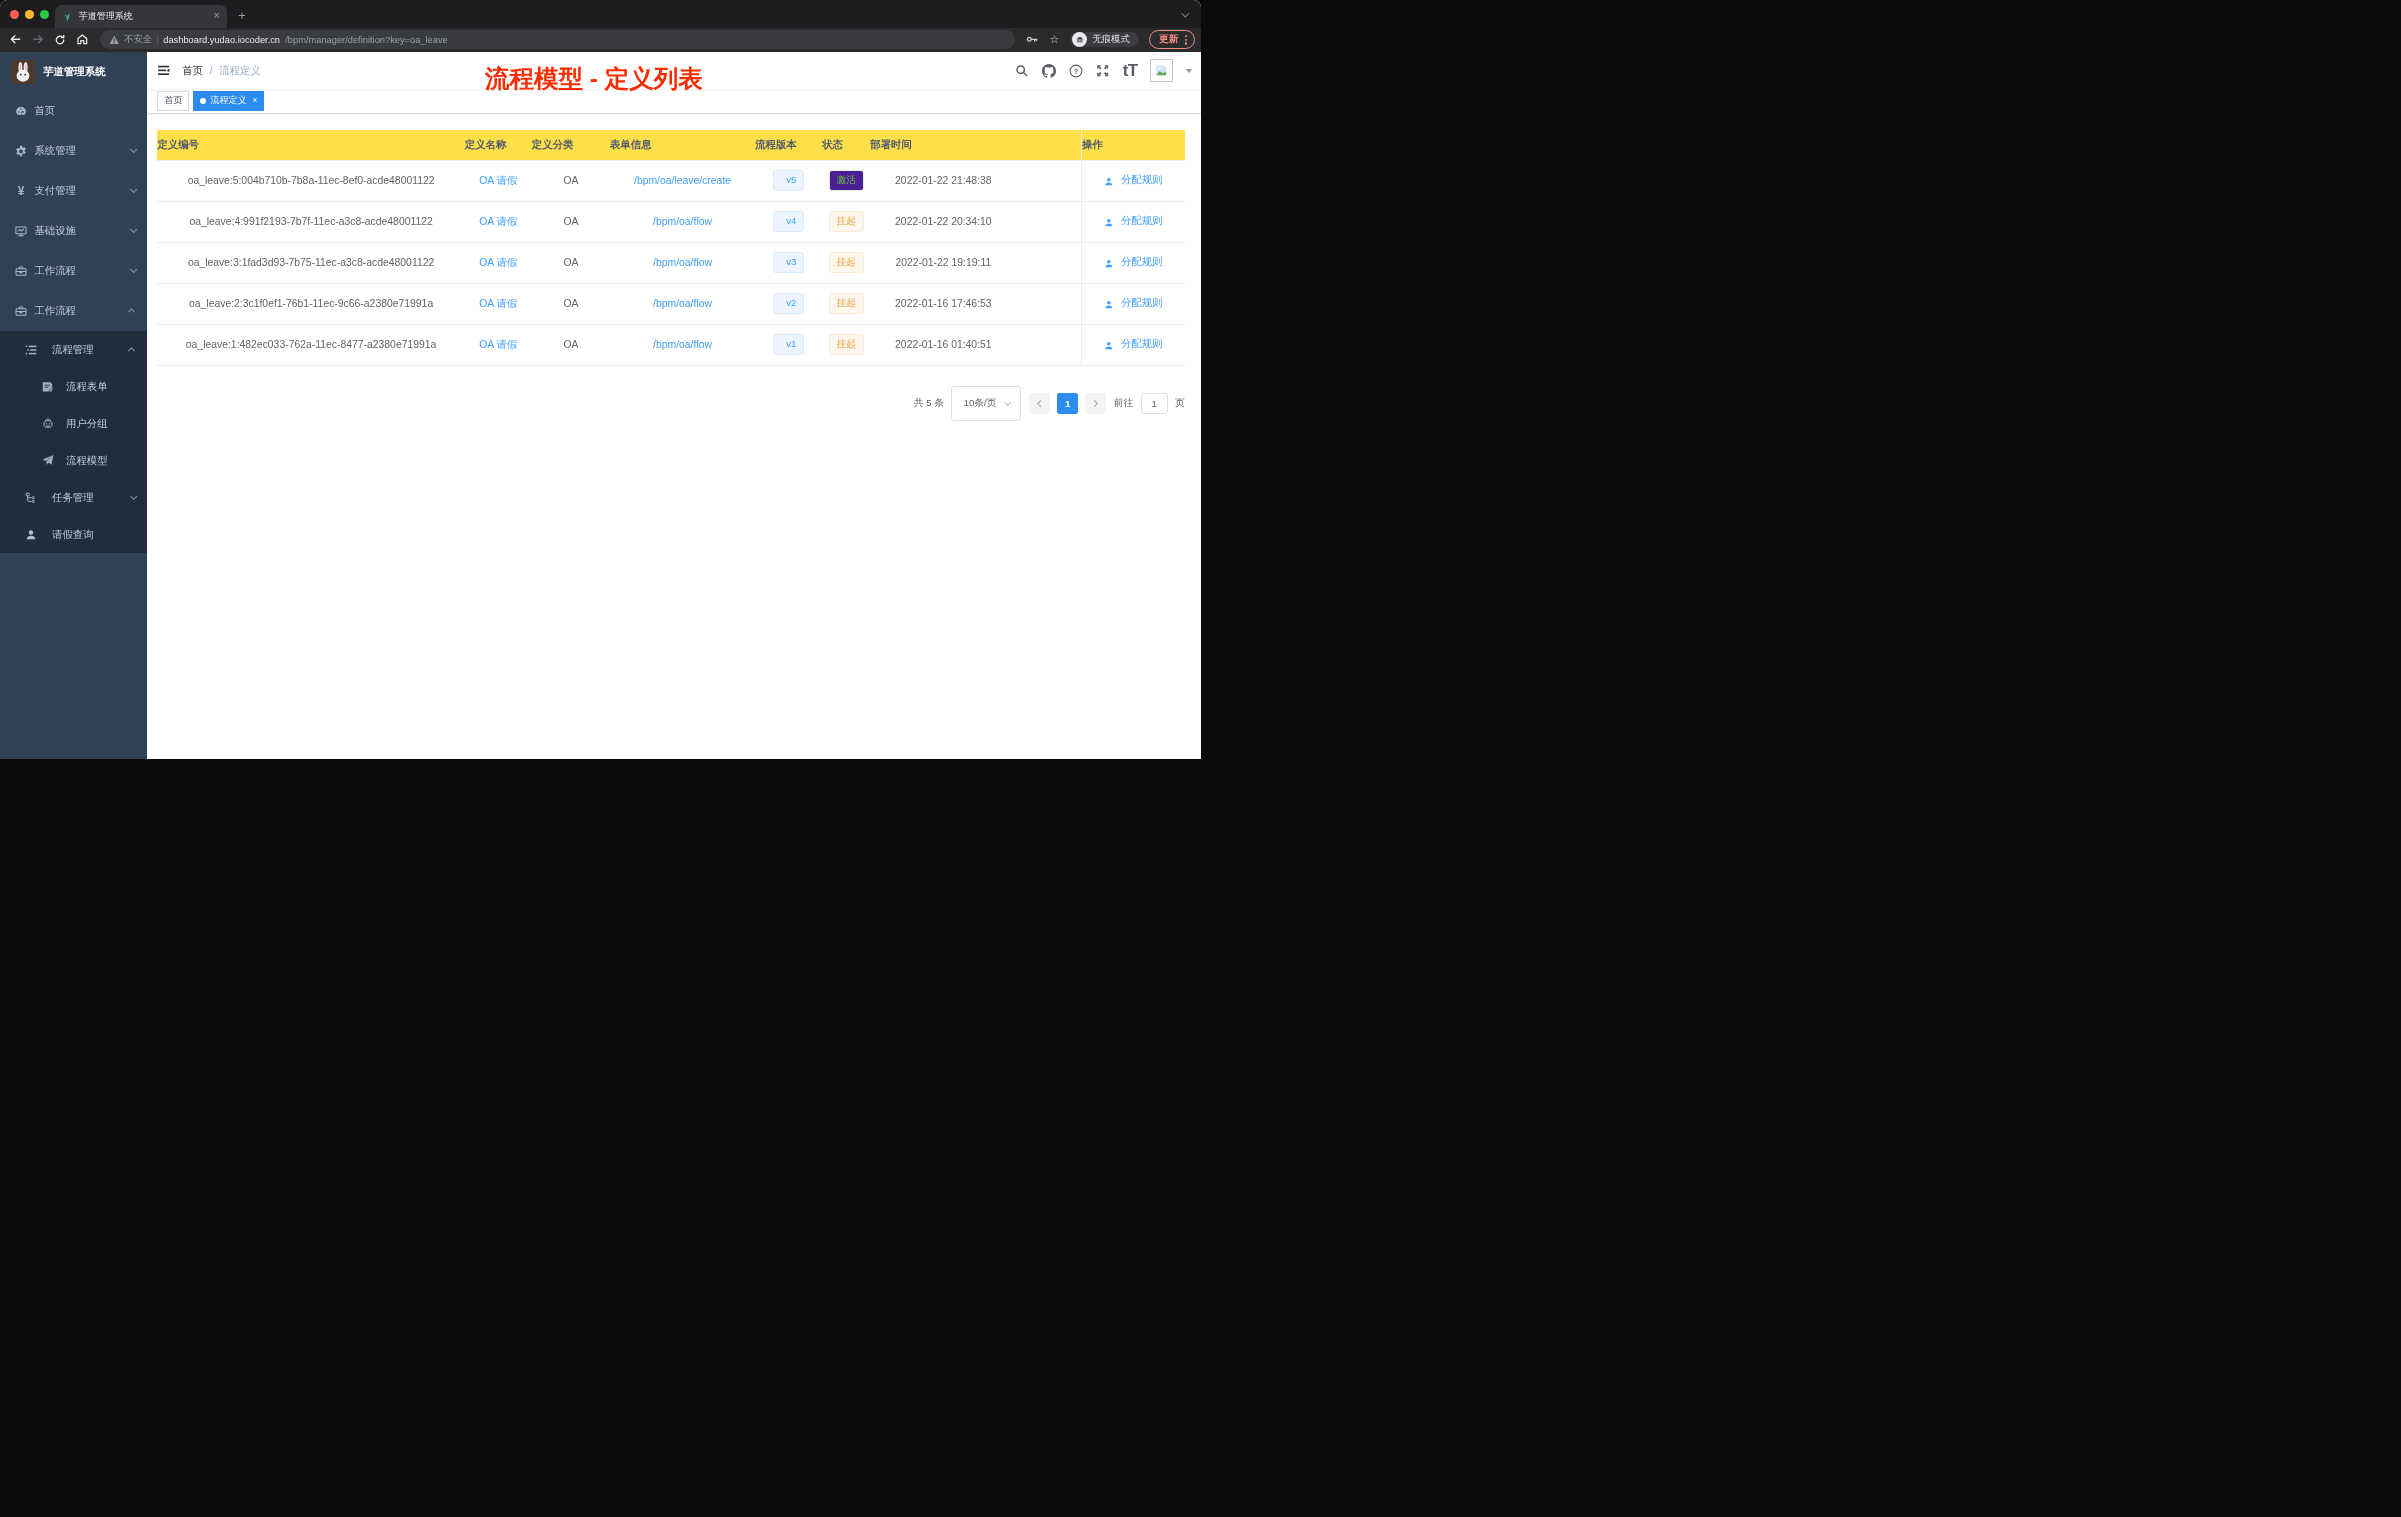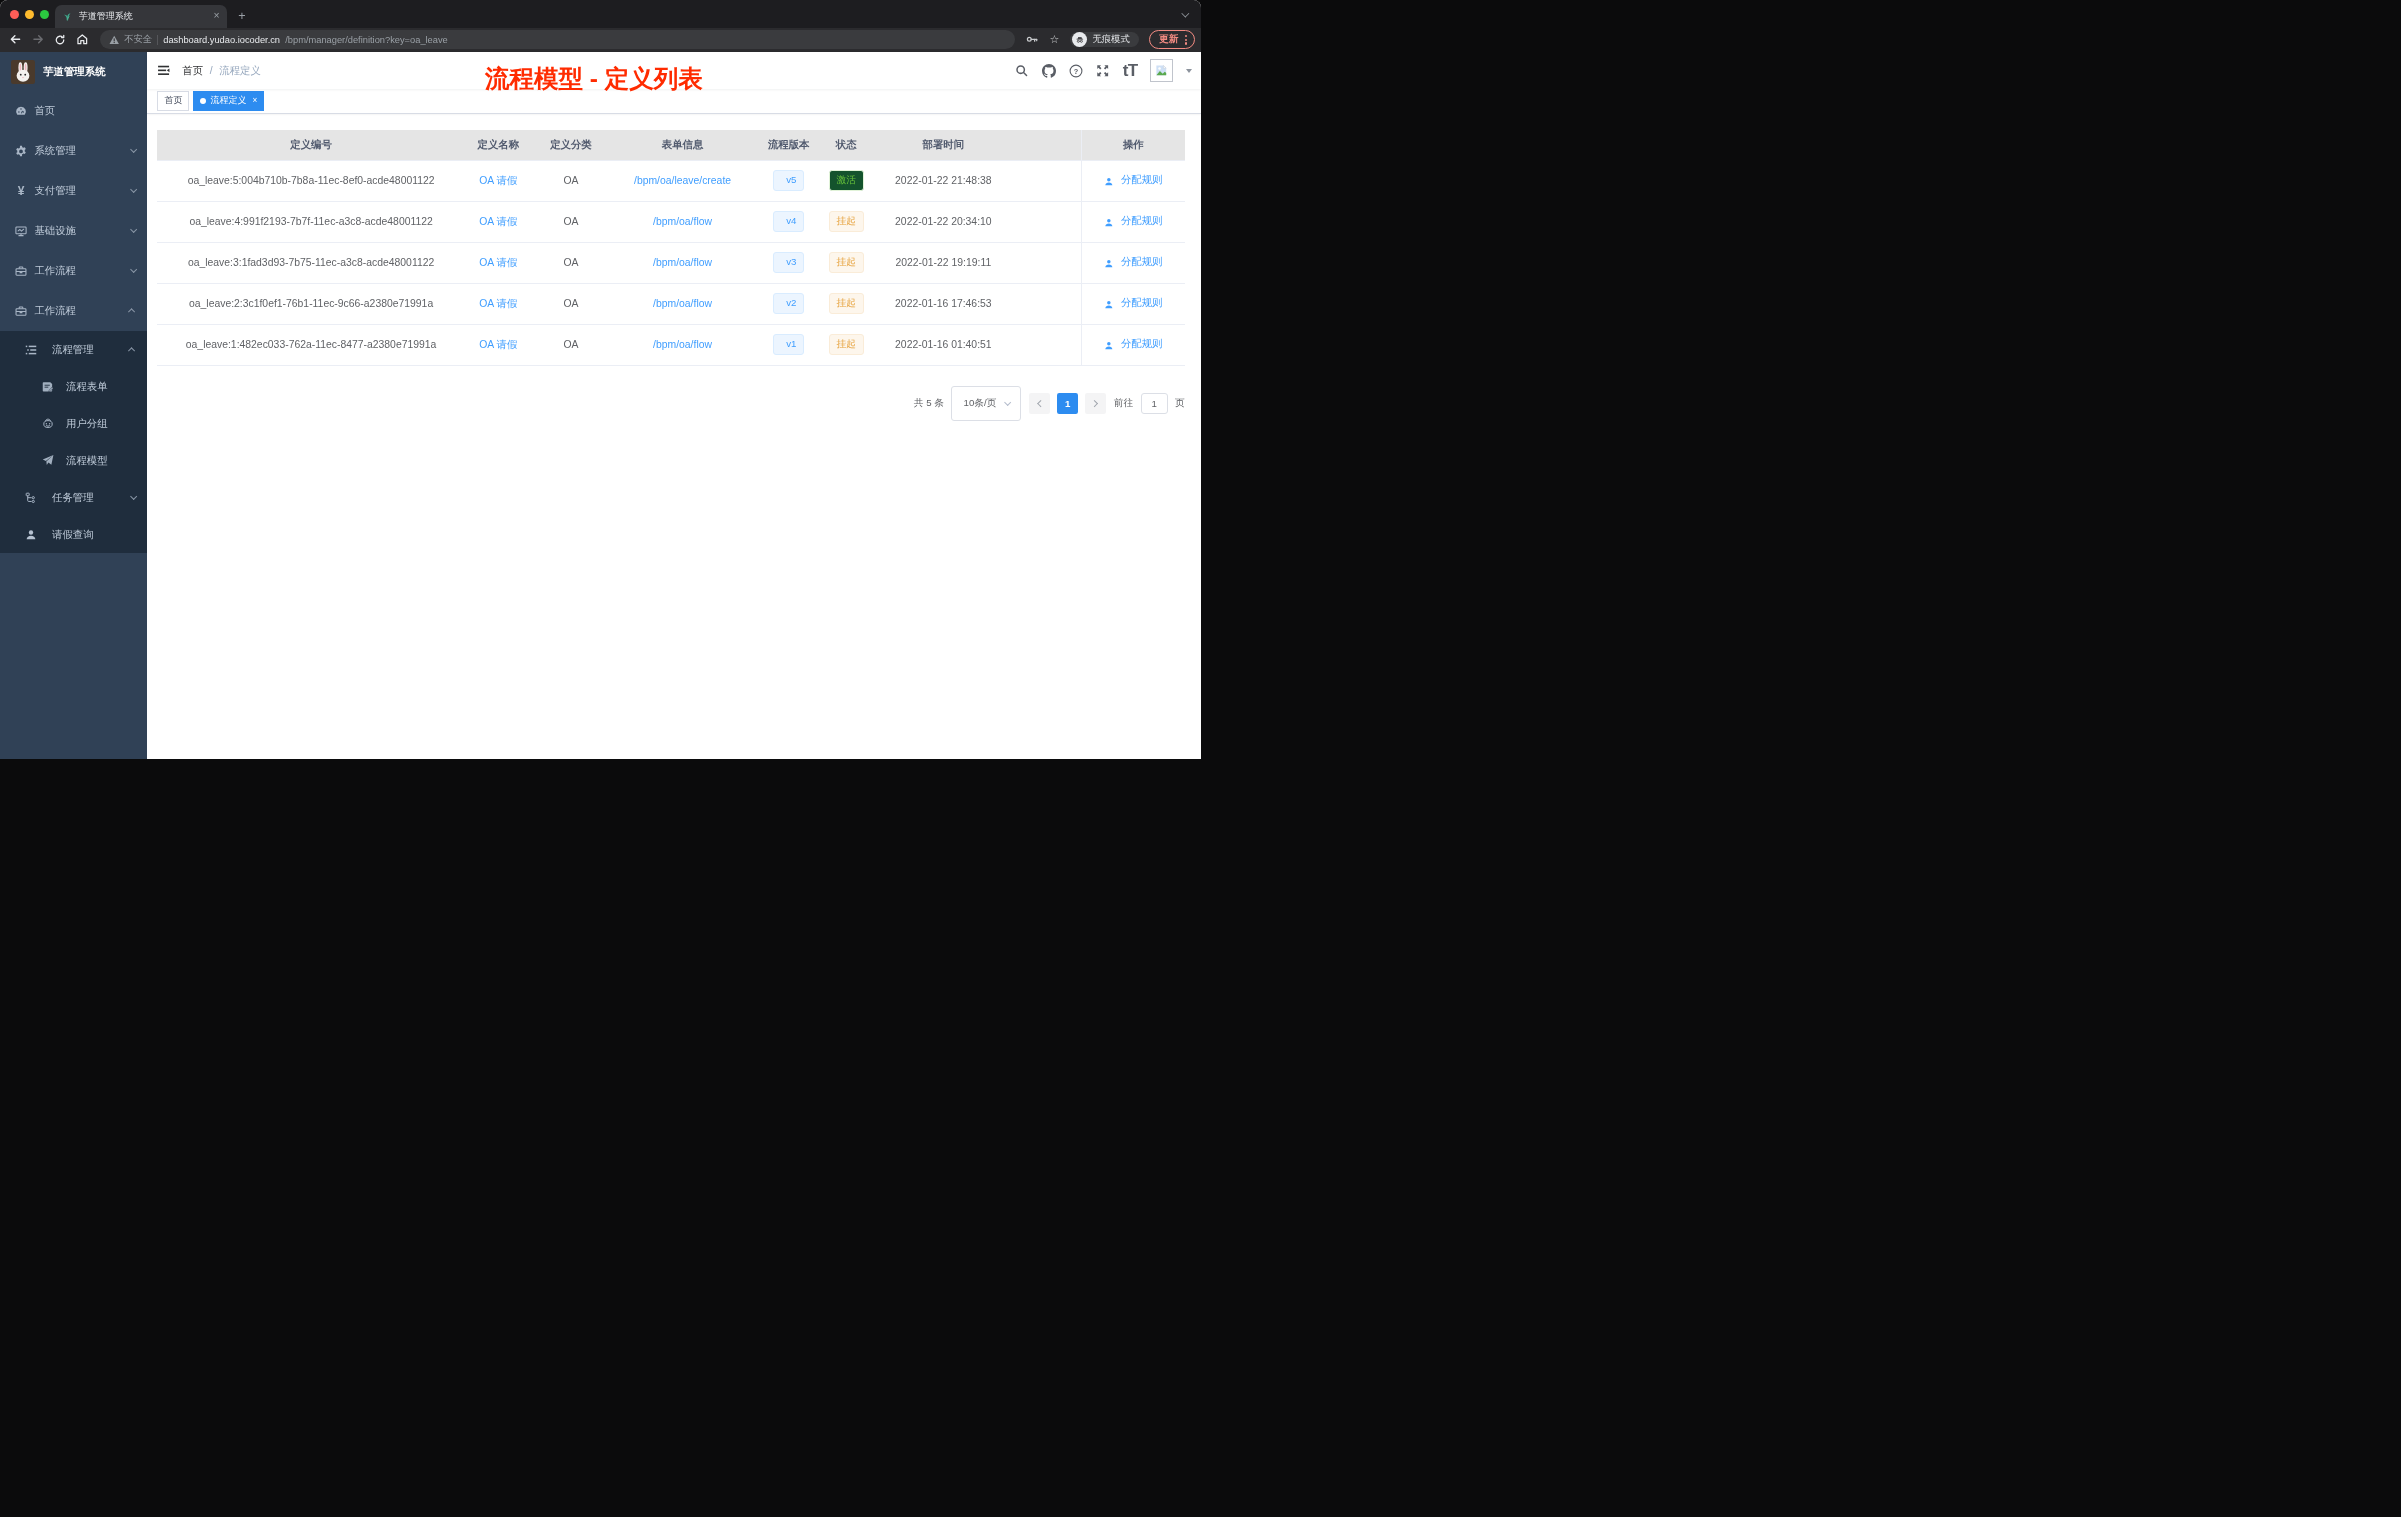--- a/index.html
+++ b/index.html
@@ -66,28 +66,28 @@
 
   .tagsbar { height:25px; border-bottom:0.7px solid #d8dce5; box-shadow:0 0.7px 2.2px 0 rgba(0,0,0,.08); display:flex; align-items:center; padding-left:10.4px; gap:3.7px; flex:none; background:#fff; position:relative; z-index:2; }
   .tag { height:19.3px; display:inline-flex; align-items:center; padding:0 6px; border:0.7px solid #d8dce5; background:#fff; color:#495060; font-size:9px; cursor:pointer; }
   .tag.active { background:#2d8cf0; border-color:#2d8cf0; color:#fff; }
   .tag .dot { width:6px; height:6px; border-radius:50%; background:#fff; margin-right:4.5px; }
   .tag .tclose { margin-left:6px; font-size:8.2px; line-height:1; }
 
   
   .page { padding:16.3px 16.3px 0 10.4px; flex:1; position:relative; }
   table { width:100%; border-collapse:collapse; table-layout:fixed; }
-  th { height:30px; background:#e5e5e5; color:#515a6e; font-size:10.4px; font-weight:600; text-align:center; }
+  th { height:30px; background:#fde047; color:#515a6e; font-size:10.4px; font-weight:600; text-align:left; }
   td { height:41px; border-bottom:0.7px solid #ebeef5; color:#606266; font-size:10.4px; text-align:center; white-space:nowrap; overflow:hidden; }
   thead tr { border-bottom:0.7px solid #ebeef5; }
   .opcol { border-left:0.7px solid #ebeef5; }
   a.blue, .blue { color:#409eff; text-decoration:none; cursor:pointer; }
   .tagbox { display:inline-block; min-width:15px; padding:3px 6.7px; border-radius:3px; font-size:9.7px; line-height:1.3; border:0.7px solid transparent; }
   .t-info { background:#ecf5ff; border-color:#d9ecff; color:#409eff;padding-left:12px; }
-  .t-success { background:#14532d; border-color:#e1f3d8; color:#67c23a;text-align:right; }
+  .t-success { background:#4c1d95; border-color:#e1f3d8; color:#67c23a;text-align:right; }
   .t-warning { background:#fdf6ec; border-color:#faecd8; color:#e6a23c; }
   .action-link { display:inline-flex; align-items:flex-end; gap:7px; color:#409eff; font-size:10.4px; cursor:pointer; }
 
   .pagebar { margin-top:20px; display:flex; align-items:center; justify-content:flex-end; gap:7.4px; font-size:9.7px; color:#606266; }
   .psel { width:70px; height:35px; border:0.7px solid #dcdfe6; border-radius:3px; display:flex; align-items:center; justify-content:center; gap:7.4px; color:#606266; cursor:pointer; }
   .psel .chevs { width:5.2px; height:5.2px; border-right:1px solid #b4bccc; border-bottom:1px solid #b4bccc; transform:rotate(45deg) translateY(-1.5px); }
   .pbtn { width:21px; height:21px; border-radius:2.2px; background:#f4f4f5; display:flex; align-items:center; justify-content:center; cursor:pointer; }
   .pbtn .c { width:5.2px; height:5.2px; border-right:1.2px solid #a0a5ad; border-bottom:1.2px solid #a0a5ad; }
   .pbtn .c.left { transform:rotate(135deg); margin-left:2.2px; }
   .pbtn .c.right { transform:rotate(-45deg); margin-right:2.2px; }

